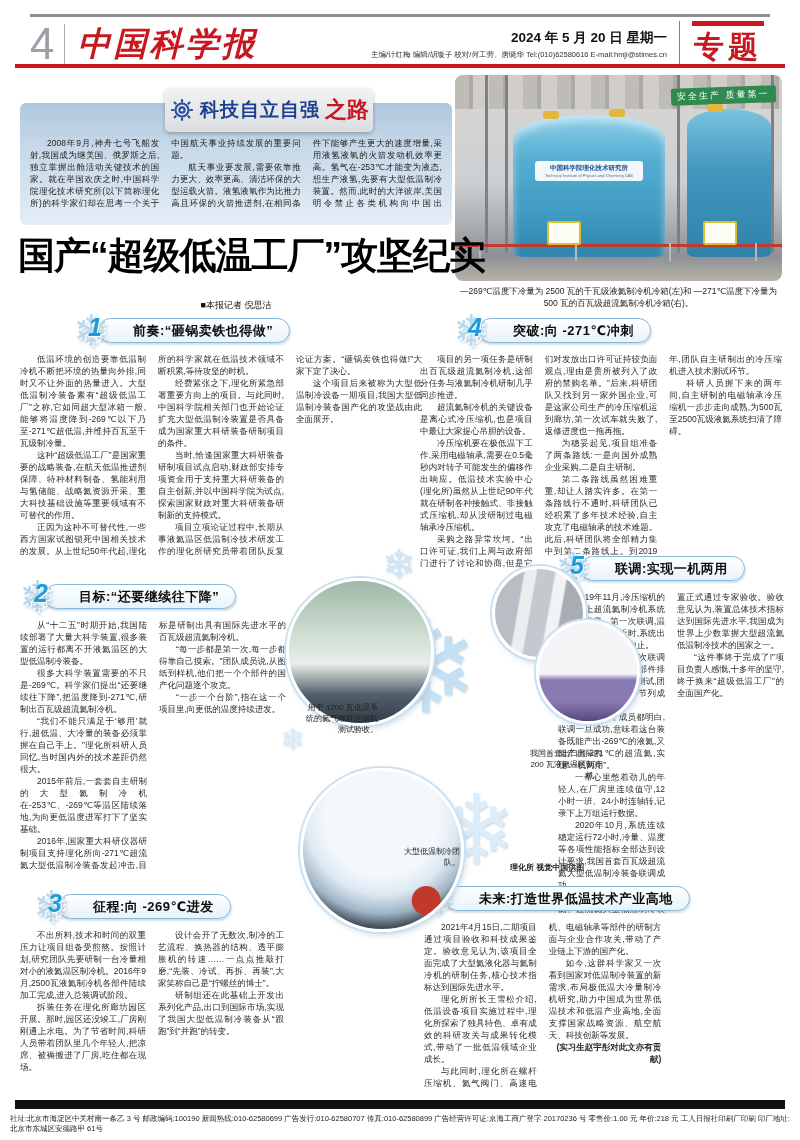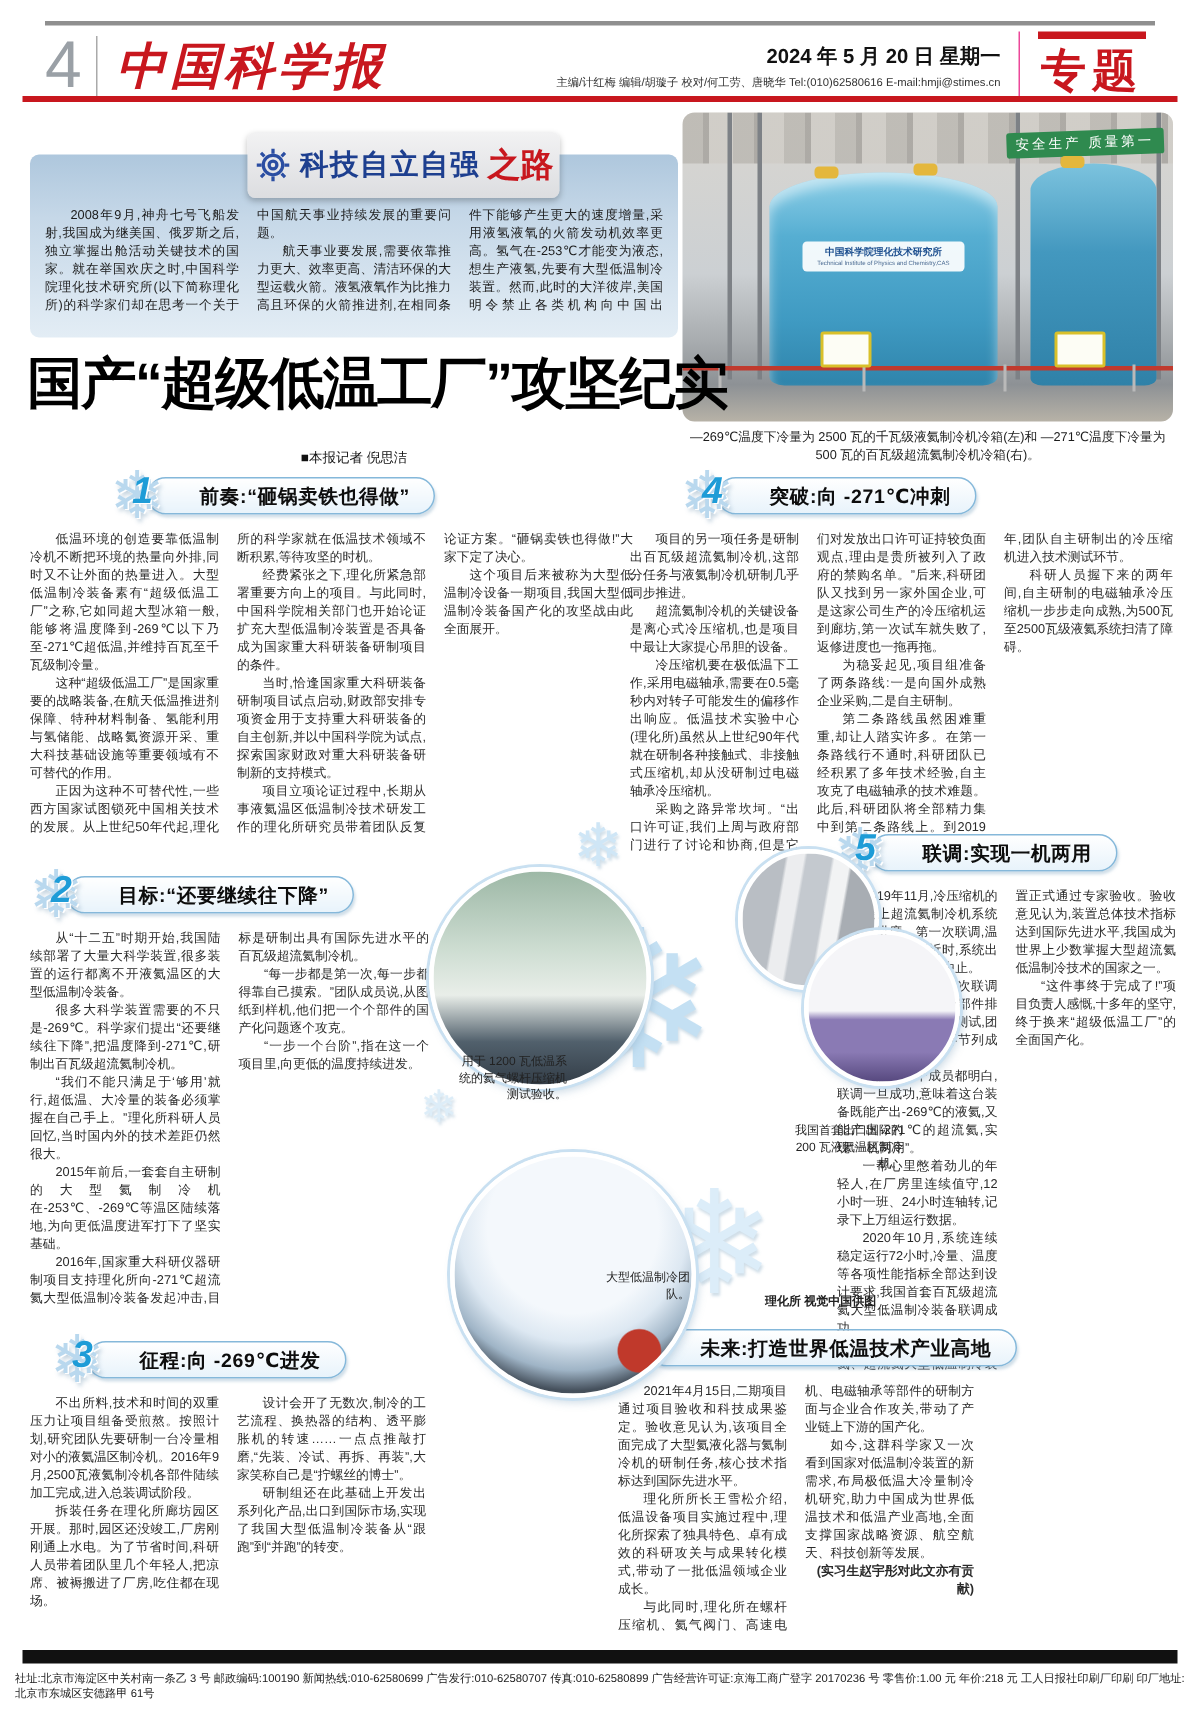--- a/index.html
+++ b/index.html
@@ -76,21 +76,21 @@
     font-size:8.5px; line-height:12px; text-align:justify; color:#2a2a2a; }
   .cols3 { column-count:3; }
   .cols2 { column-count:2; }
   .credit-line { text-align:right; font-weight:bold; text-indent:0 !important; }
   
   .s1 { left:20px;  top:318px; width:402px; }  .s1 .pill { margin-left:78px; }  .s1 .sec-text { height:218px; }
   .s4 { left:420px; top:318px; width:362px; }  .s4 .pill { margin-left:58px; }  .s4 .sec-text { height:218px; }
   .s2 { left:20px;  top:584px; width:266px; }  .s2 .pill { margin-left:24px; }  .s2 .sec-text { height:268px; }
   .s5 { left:558px; top:556px; width:226px; }  .s5 .pill { margin-left:22px; } .s5 .sec-text { height:328px; }
   .s3 { left:20px;  top:894px; width:402px; }  .s3 .pill { margin-left:38px; }  .s3 .sec-text { height:158px; }
-  .s6 { left:412px; top:886px; width:362px; }  .s6 .pill { margin-left:20px; }  .s6 .sec-text { height:168px; }
+  .s6 { left:424px; top:886px; width:362px; }  .s6 .pill { margin-left:20px; }  .s6 .sec-text { height:168px; }
   
   .cluster { position:absolute; left:286px; top:556px; width:280px; height:384px; z-index:4; }
   .circ { position:absolute; border-radius:50%; border:3px solid #fff; box-shadow:0 0 0 2px #c9e0f1, 2px 3px 6px rgba(110,150,180,.35); }
   .c1 { left:0; top:22px; width:148px; height:148px;
     background:linear-gradient(180deg,#9db8a6 0%,#cfded3 38%,#e9eee9 58%,#51606c 80%,#333d47 100%); }
   .c2 { left:206px; top:10px; width:94px; height:94px;
     background:linear-gradient(100deg,#b9bec4 0 28%,#ecedef 30% 40%,#c4c9cf 42% 58%,#f2f3f4 60% 70%,#a8adb3 72%); }
   .c3 { left:250px; top:64px; width:104px; height:104px;
     background:linear-gradient(180deg,#f5f5f8 0 52%,#8a7ab4 58% 80%,#57497f 100%); }
   .c4 { left:14px; top:212px; width:164px; height:164px;

